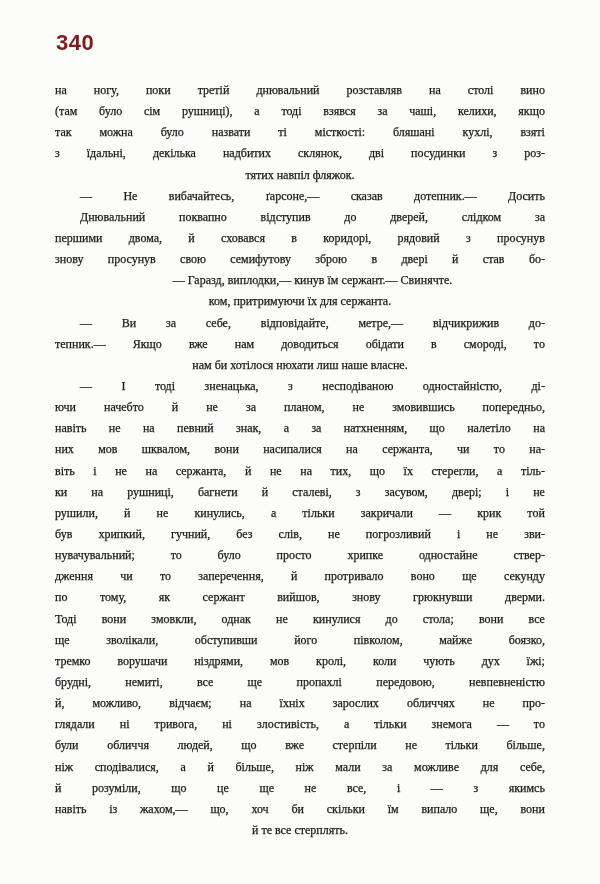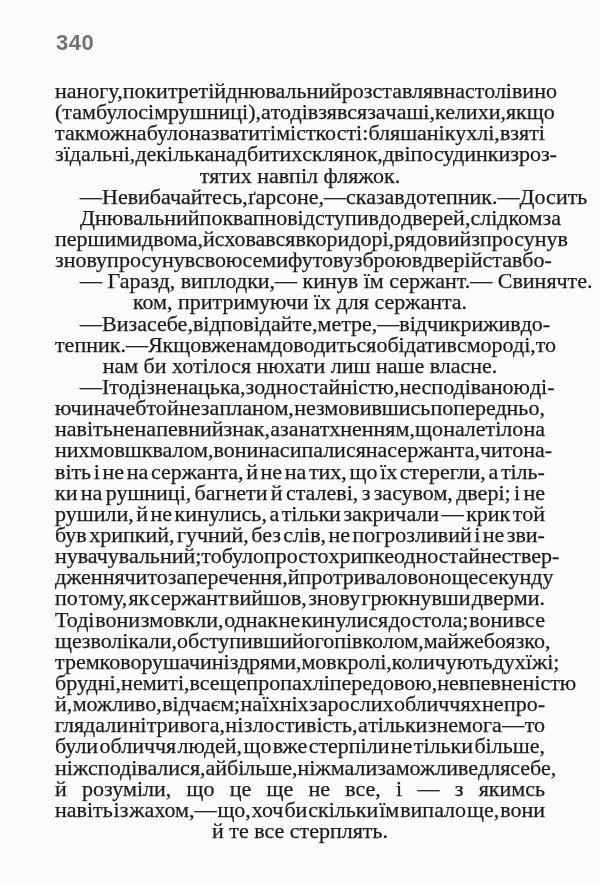--- a/index.html
+++ b/index.html
@@ -16,29 +16,29 @@
     overflow: hidden;
     font-family: "Liberation Serif", serif;
   }
   .page-number {
     position: absolute;
     left: 56px;
     top: 30px;
     font-family: "Liberation Sans", sans-serif;
     font-weight: 700;
     font-size: 22px;
-    color: #737373;
+    color: #7f1d1d;
     letter-spacing: 0.5px;
   }
   .text-block {
     position: absolute;
     left: 55px;
     top: 80px;
     width: 490px;
-    font-size: 22px;
+    font-size: 12px;
     -webkit-text-stroke: 0.25px currentColor;
   }
   .line {
     height: 21.15px;
     line-height: 21.15px;
     white-space: pre;
   }
   .line.justify {
     display: flex;
     justify-content: space-between;
@@ -63,21 +63,21 @@
       <div class="line last">тятих навпіл фляжок.</div>
       <div class="line indent justify"><span>—</span><span>Не</span><span>вибачайтесь,</span><span>ґарсоне,—</span><span>сказав</span><span>дотепник.—</span><span>Досить</span></div>
       <div class="line indent justify"><span>Днювальний</span><span>поквапно</span><span>відступив</span><span>до</span><span>дверей,</span><span>слідком</span><span>за</span></div>
       <div class="line justify"><span>першими</span><span>двома,</span><span>й</span><span>сховався</span><span>в</span><span>коридорі,</span><span>рядовий</span><span>з</span><span>просунув</span></div>
       <div class="line justify"><span>знову</span><span>просунув</span><span>свою</span><span>семифутову</span><span>зброю</span><span>в</span><span>двері</span><span>й</span><span>став</span><span>бо-</span></div>
       <div class="line indent last">— Гаразд, виплодки,— кинув їм сержант.— Свинячте.</div>
       <div class="line last">ком, притримуючи їх для сержанта.</div>
       <div class="line indent justify"><span>—</span><span>Ви</span><span>за</span><span>себе,</span><span>відповідайте,</span><span>метре,—</span><span>відчикрижив</span><span>до-</span></div>
       <div class="line justify"><span>тепник.—</span><span>Якщо</span><span>вже</span><span>нам</span><span>доводиться</span><span>обідати</span><span>в</span><span>смороді,</span><span>то</span></div>
       <div class="line last">нам би хотілося нюхати лиш наше власне.</div>
-      <div class="line indent justify"><span>—</span><span>І</span><span>тоді</span><span>зненацька,</span><span>з</span><span>одностайністю,</span><span>несподіваною</span><span>ді-</span></div>
+      <div class="line indent justify"><span>—</span><span>І</span><span>тоді</span><span>зненацька,</span><span>з</span><span>несподіваною</span><span>одностайністю,</span><span>ді-</span></div>
       <div class="line justify"><span>ючи</span><span>начебто</span><span>й</span><span>не</span><span>за</span><span>планом,</span><span>не</span><span>змовившись</span><span>попередньо,</span></div>
       <div class="line justify"><span>навіть</span><span>не</span><span>на</span><span>певний</span><span>знак,</span><span>а</span><span>за</span><span>натхненням,</span><span>що</span><span>налетіло</span><span>на</span></div>
       <div class="line justify"><span>них</span><span>мов</span><span>шквалом,</span><span>вони</span><span>насипалися</span><span>на</span><span>сержанта,</span><span>чи</span><span>то</span><span>на-</span></div>
       <div class="line justify"><span>віть</span><span>і</span><span>не</span><span>на</span><span>сержанта,</span><span>й</span><span>не</span><span>на</span><span>тих,</span><span>що</span><span>їх</span><span>стерегли,</span><span>а</span><span>тіль-</span></div>
       <div class="line justify"><span>ки</span><span>на</span><span>рушниці,</span><span>багнети</span><span>й</span><span>сталеві,</span><span>з</span><span>засувом,</span><span>двері;</span><span>і</span><span>не</span></div>
       <div class="line justify"><span>рушили,</span><span>й</span><span>не</span><span>кинулись,</span><span>а</span><span>тільки</span><span>закричали</span><span>—</span><span>крик</span><span>той</span></div>
       <div class="line justify"><span>був</span><span>хрипкий,</span><span>гучний,</span><span>без</span><span>слів,</span><span>не</span><span>погрозливий</span><span>і</span><span>не</span><span>зви-</span></div>
       <div class="line justify"><span>нувачувальний;</span><span>то</span><span>було</span><span>просто</span><span>хрипке</span><span>одностайне</span><span>ствер-</span></div>
       <div class="line justify"><span>дження</span><span>чи</span><span>то</span><span>заперечення,</span><span>й</span><span>протривало</span><span>воно</span><span>ще</span><span>секунду</span></div>
       <div class="line justify"><span>по</span><span>тому,</span><span>як</span><span>сержант</span><span>вийшов,</span><span>знову</span><span>грюкнувши</span><span>дверми.</span></div>

